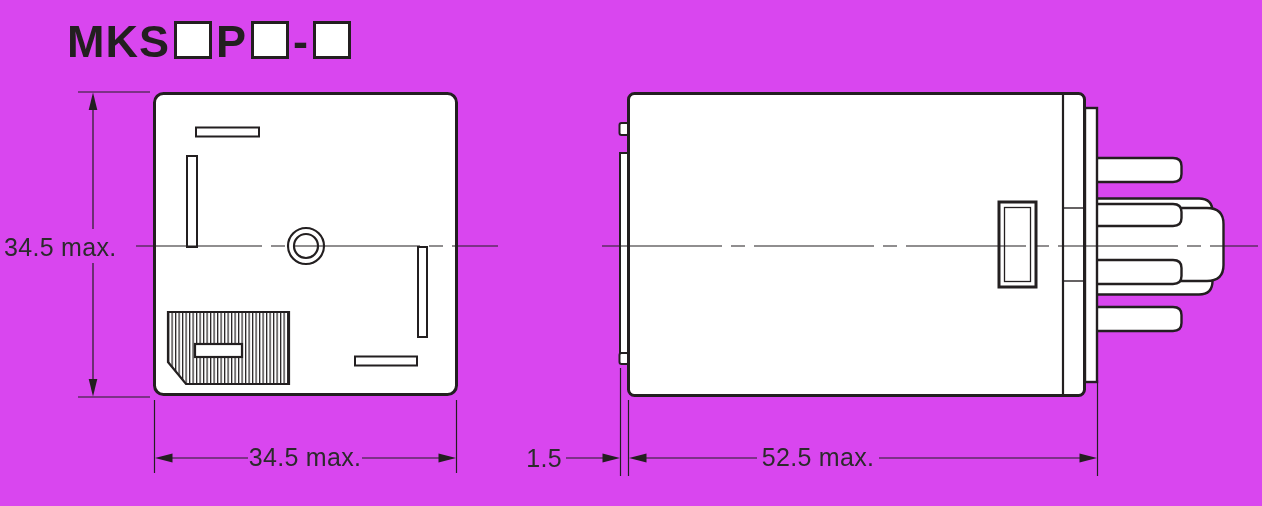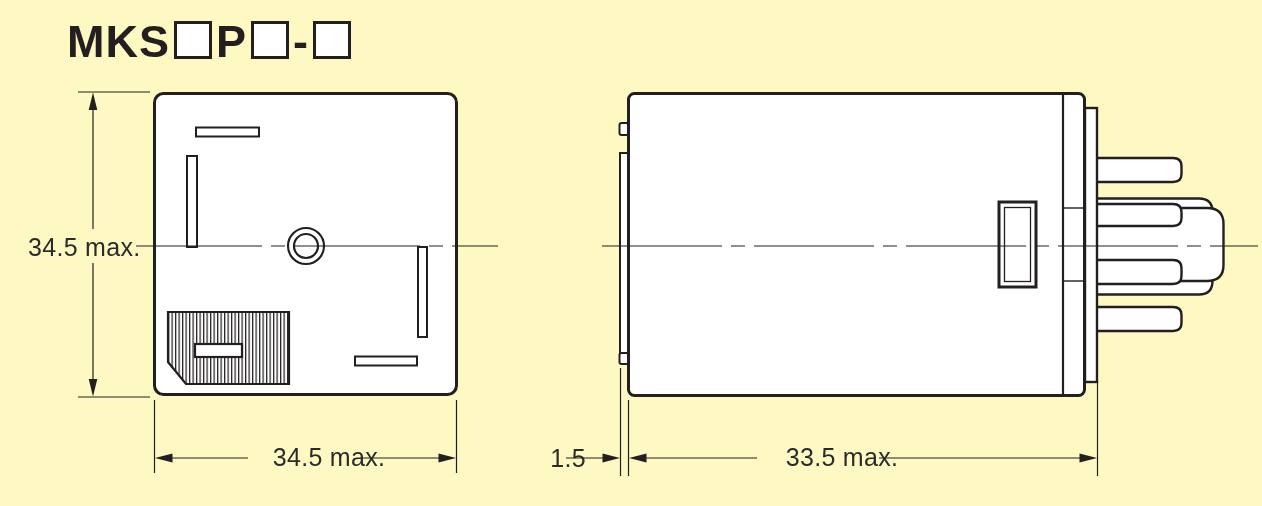--- a/index.html
+++ b/index.html
@@ -1,23 +1,23 @@
 <!DOCTYPE html>
 <html><head>
 <meta charset="utf-8">
 <style>
   html,body{margin:0;padding:0;background:#fff;}
-  .stage{position:relative;width:1262px;height:506px;background:#fef9c3;overflow:hidden;
+  .stage{position:relative;width:1262px;height:506px;background:#d946ef;overflow:hidden;
          font-family:"Liberation Sans","DejaVu Sans",sans-serif;}
   .stage svg{position:absolute;left:0;top:0;}
   .title{position:absolute;left:67px;top:16px;font-size:45px;font-weight:bold;
          color:#231f20;letter-spacing:1px;white-space:nowrap;}
   .title .box{display:inline-block;width:32px;height:32px;border:3px solid #231f20;
          margin:0 4px;vertical-align:-2px;background:#fff;}
-  .dim{position:absolute;font-size:25px;color:#2b2b2b;letter-spacing:0.3px;white-space:nowrap;margin-left:24px;}
+  .dim{position:absolute;font-size:25px;color:#2b2b2b;letter-spacing:0.3px;white-space:nowrap;}
   .dim.center{text-align:center;}
   .dim.right{text-align:right;}
 </style>
 </head>
 <body>
 
 <div class="stage">
 
   <svg width="1262" height="506" viewBox="0 0 1262 506">
     <defs>
@@ -92,15 +92,15 @@
     </g>
   </svg>
 
   <div class="title">
     <span>MKS</span><span class="box"></span><span>P</span><span class="box"></span><span>-</span><span class="box"></span>
   </div>
 
   <div class="dim" style="left:4px;top:233px;">34.5 max.</div>
   <div class="dim center" style="left:243px;top:443px;width:124px;">34.5 max.</div>
   <div class="dim right" style="left:522px;top:444px;width:40px;">1.5</div>
-  <div class="dim center" style="left:757px;top:443px;width:122px;">33.5 max.</div>
+  <div class="dim center" style="left:757px;top:443px;width:122px;">52.5 max.</div>
 
 </div>
 
 </body></html>

